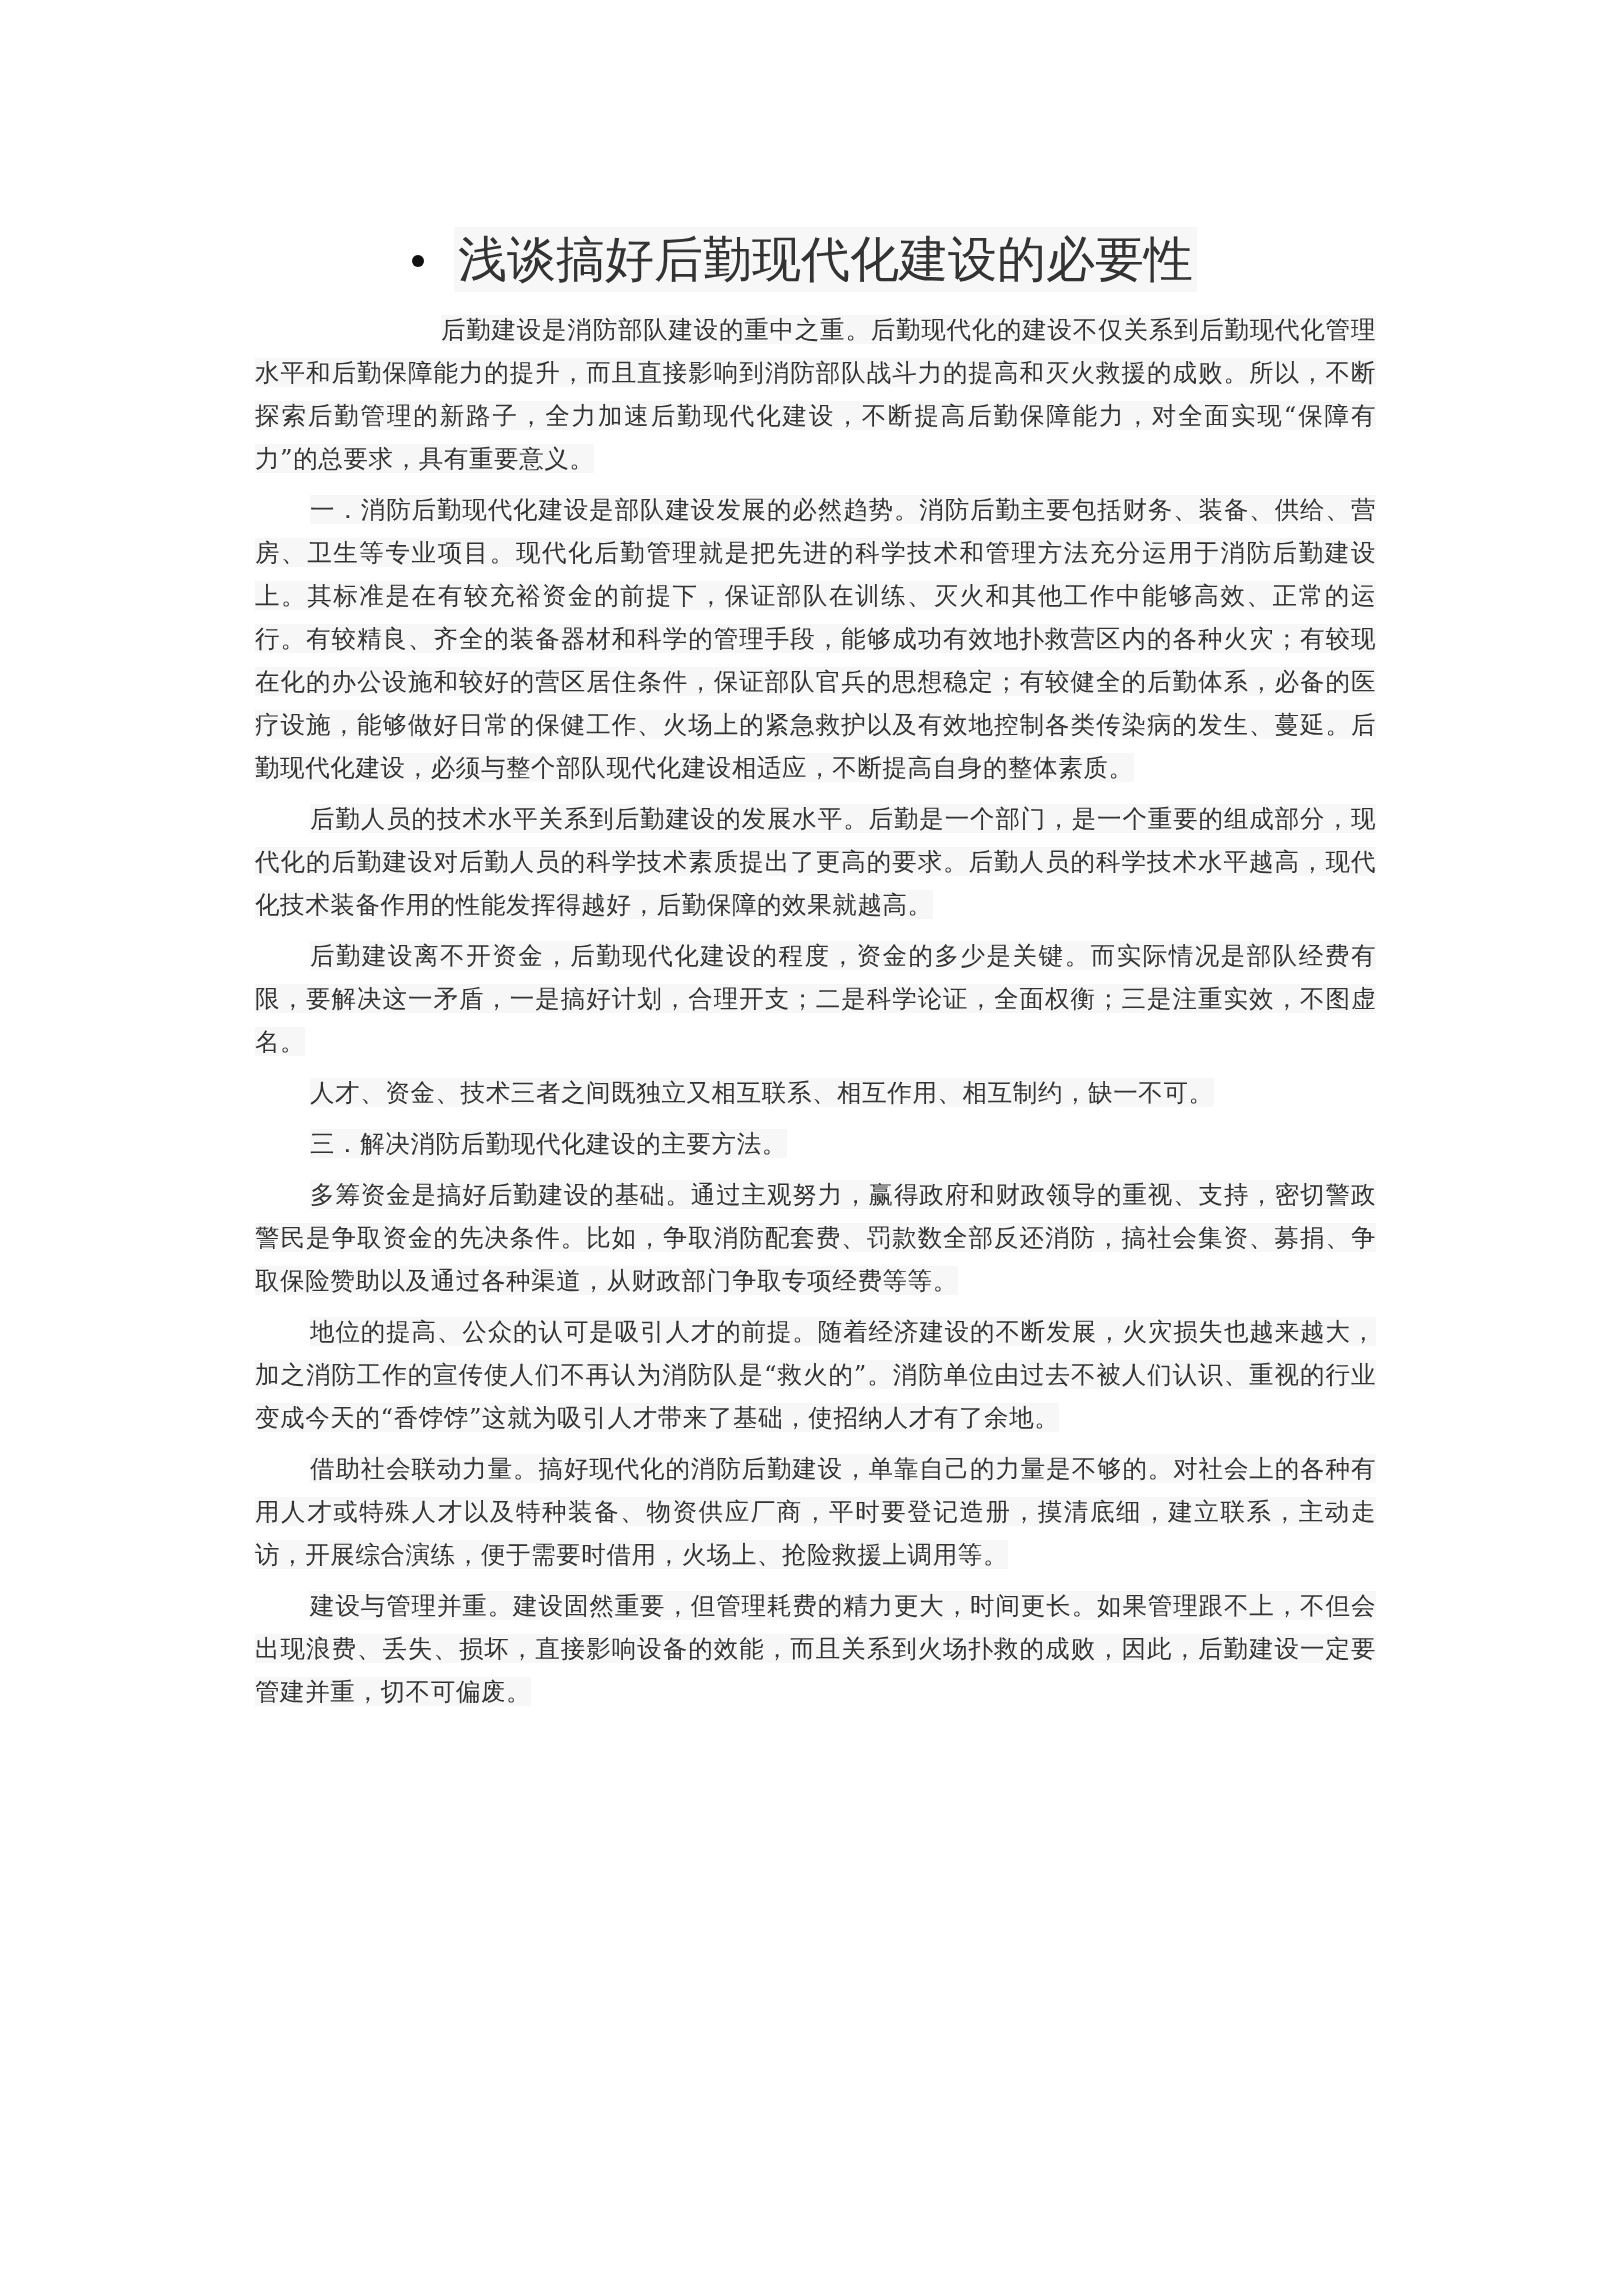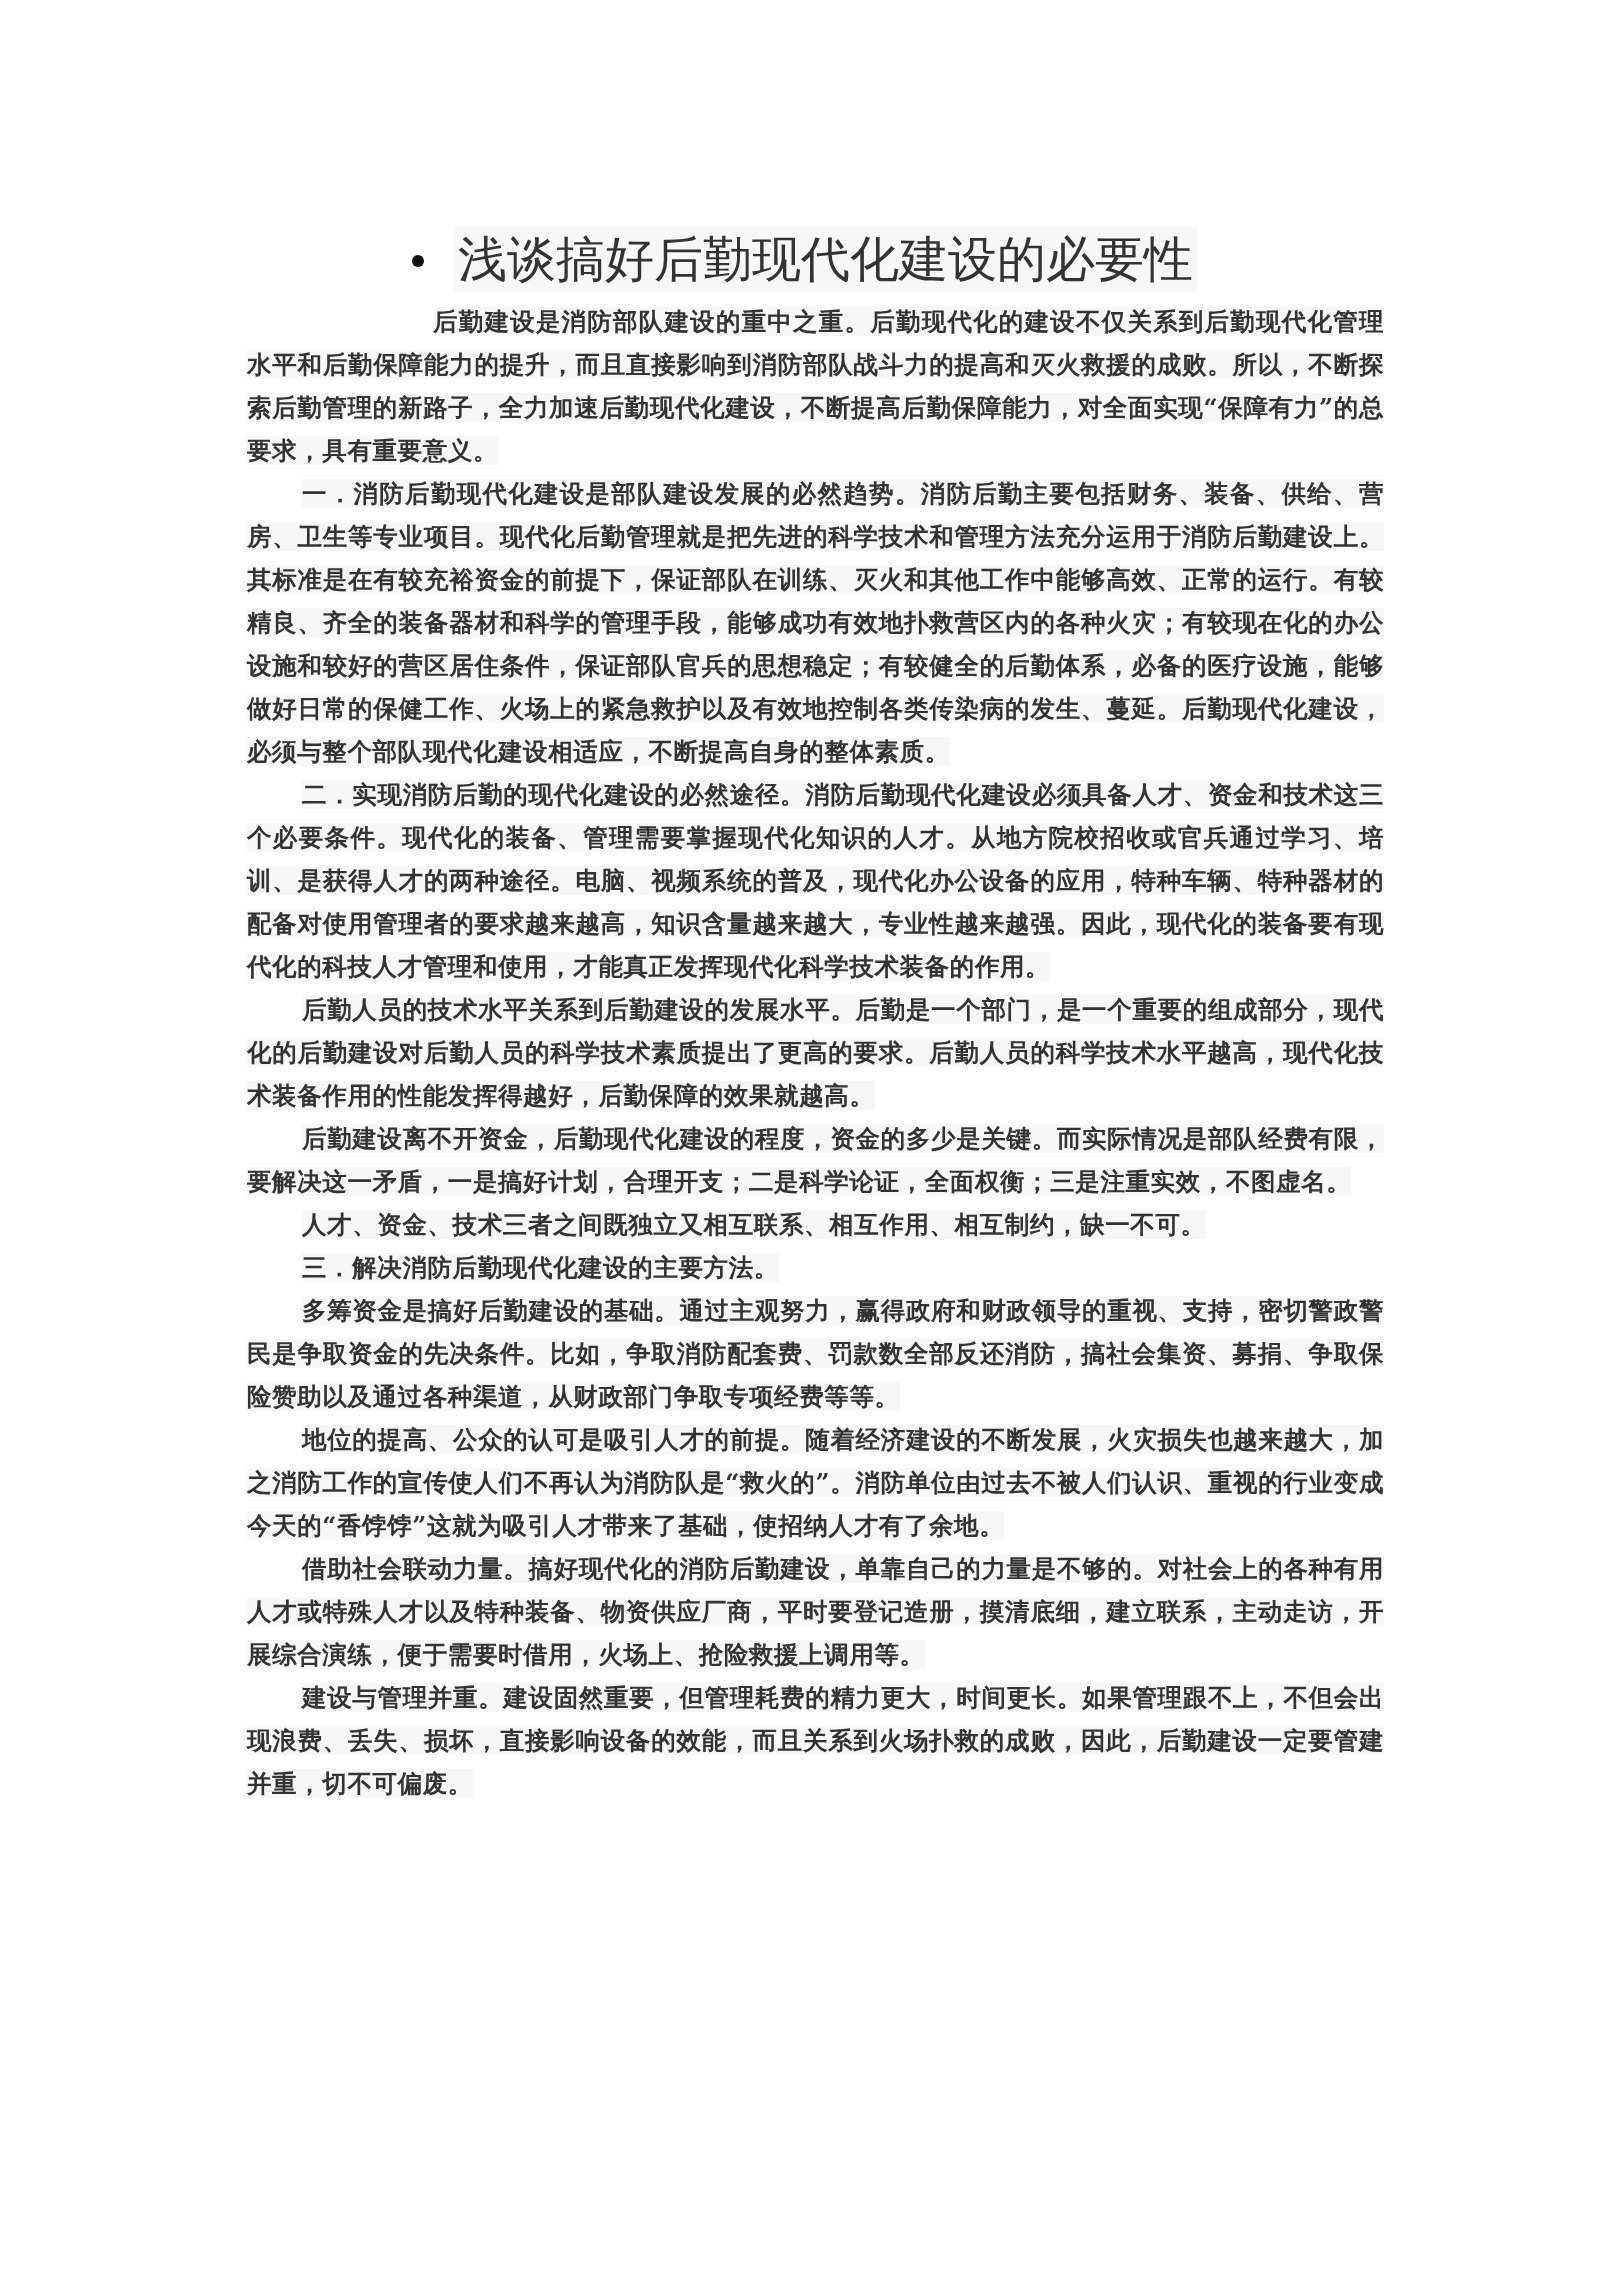--- a/index.html
+++ b/index.html
@@ -2,38 +2,37 @@
 <html><head>
 <meta charset="utf-8">
 <style>
   html, body { margin: 0; padding: 0; background: #ffffff; }
   body { width: 1621px; height: 2293px; position: relative; font-family: "DejaVu Serif", "Liberation Serif", serif; color: #333333; }
   .page { position: absolute; left: 0; top: 0; width: 1621px; height: 2293px; padding-left: 18px; }
   .title-row { position: absolute; top: 223px; left: 0; width: 1621px; height: 69px; }
   .bullet { position: absolute; left: 412px; top: 32px; width: 11.8px; height: 11.8px; border-radius: 50%; background: #111; }
   .title { position: absolute; left: 454px; top: 3.9px; height: 65px; background: #f7f7f7; padding: 0 3.9px; font-family: "DejaVu Sans", "Liberation Sans", sans-serif; font-size: 49px; line-height: 65px; color: #333; white-space: nowrap; }
   .body { position: absolute; left: 247px; top: 300px; width: 1137px; font-size: 24.5px; line-height: 43px; letter-spacing: 0.6px; }
-  .para { margin: 0; text-align: justify; font-weight: bold; }
+  .para { margin: 8px; text-align: justify; }
   .para span { background: #f7f7f7; box-decoration-break: clone; -webkit-box-decoration-break: clone; }
   .indent { text-indent: 55px; }
   .indent-big { text-indent: 186px; }
 </style>
 </head>
 <body>
 
 <div class="page">
   <div class="title-row">
     <span class="bullet"></span>
     <div class="title">浅谈搞好后勤现代化建设的必要性</div>
   </div>
 
   <div class="body">
     <p class="para indent-big"><span>后勤建设是消防部队建设的重中之重。后勤现代化的建设不仅关系到后勤现代化管理水平和后勤保障能力的提升，而且直接影响到消防部队战斗力的提高和灭火救援的成败。所以，不断探索后勤管理的新路子，全力加速后勤现代化建设，不断提高后勤保障能力，对全面实现“保障有力”的总要求，具有重要意义。</span></p>
     <p class="para indent"><span>一．消防后勤现代化建设是部队建设发展的必然趋势。消防后勤主要包括财务、装备、供给、营房、卫生等专业项目。现代化后勤管理就是把先进的科学技术和管理方法充分运用于消防后勤建设上。其标准是在有较充裕资金的前提下，保证部队在训练、灭火和其他工作中能够高效、正常的运行。有较精良、齐全的装备器材和科学的管理手段，能够成功有效地扑救营区内的各种火灾；有较现在化的办公设施和较好的营区居住条件，保证部队官兵的思想稳定；有较健全的后勤体系，必备的医疗设施，能够做好日常的保健工作、火场上的紧急救护以及有效地控制各类传染病的发生、蔓延。后勤现代化建设，必须与整个部队现代化建设相适应，不断提高自身的整体素质。</span></p>
-    <p class="para indent"><span>二．实现消防后勤的现代化建设的必然途径。消防后勤现代化建设必须具备人才、资金和技术这三个必要条件。现代化的装备、管理需要掌握现代化知识的人才。从地方院校招收或官兵通过学习、培训、是获得人才的两种途径。电脑、视频系统的普及，现代化办公设备的应用，特种车辆、特种器材的配备对使用管理者的要求越来越高，知识含量越来越大，专业性越来越强。因此，现代化的装备要有现代化的科技人才管理和使用，才能真正发挥现代化科学技术装备的作用。</span></p>
     <p class="para indent"><span>后勤人员的技术水平关系到后勤建设的发展水平。后勤是一个部门，是一个重要的组成部分，现代化的后勤建设对后勤人员的科学技术素质提出了更高的要求。后勤人员的科学技术水平越高，现代化技术装备作用的性能发挥得越好，后勤保障的效果就越高。</span></p>
     <p class="para indent"><span>后勤建设离不开资金，后勤现代化建设的程度，资金的多少是关键。而实际情况是部队经费有限，要解决这一矛盾，一是搞好计划，合理开支；二是科学论证，全面权衡；三是注重实效，不图虚名。</span></p>
     <p class="para indent"><span>人才、资金、技术三者之间既独立又相互联系、相互作用、相互制约，缺一不可。</span></p>
     <p class="para indent"><span>三．解决消防后勤现代化建设的主要方法。</span></p>
     <p class="para indent"><span>多筹资金是搞好后勤建设的基础。通过主观努力，赢得政府和财政领导的重视、支持，密切警政警民是争取资金的先决条件。比如，争取消防配套费、罚款数全部反还消防，搞社会集资、募捐、争取保险赞助以及通过各种渠道，从财政部门争取专项经费等等。</span></p>
     <p class="para indent"><span>地位的提高、公众的认可是吸引人才的前提。随着经济建设的不断发展，火灾损失也越来越大，加之消防工作的宣传使人们不再认为消防队是“救火的”。消防单位由过去不被人们认识、重视的行业变成今天的“香饽饽”这就为吸引人才带来了基础，使招纳人才有了余地。</span></p>
     <p class="para indent"><span>借助社会联动力量。搞好现代化的消防后勤建设，单靠自己的力量是不够的。对社会上的各种有用人才或特殊人才以及特种装备、物资供应厂商，平时要登记造册，摸清底细，建立联系，主动走访，开展综合演练，便于需要时借用，火场上、抢险救援上调用等。</span></p>
     <p class="para indent"><span>建设与管理并重。建设固然重要，但管理耗费的精力更大，时间更长。如果管理跟不上，不但会出现浪费、丢失、损坏，直接影响设备的效能，而且关系到火场扑救的成败，因此，后勤建设一定要管建并重，切不可偏废。</span></p>
   </div>
 </div>

